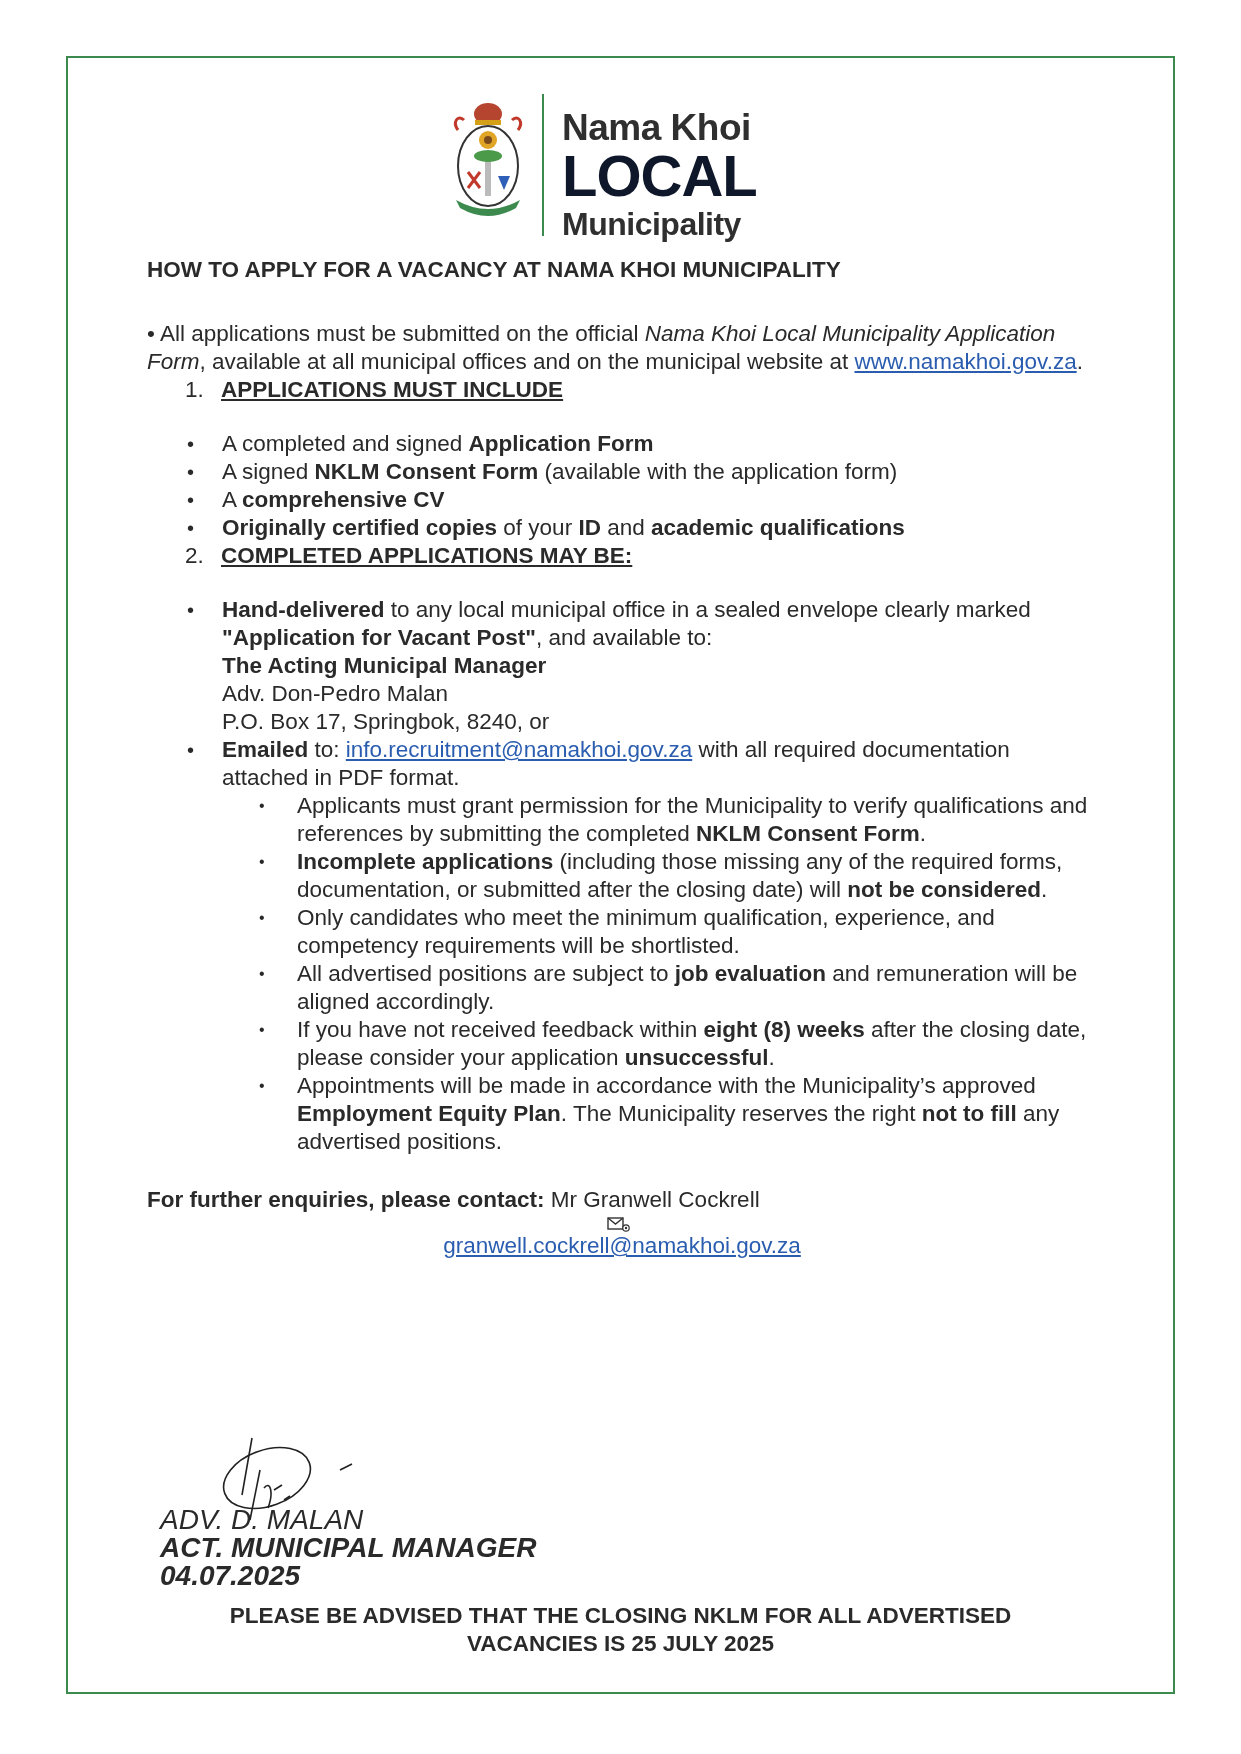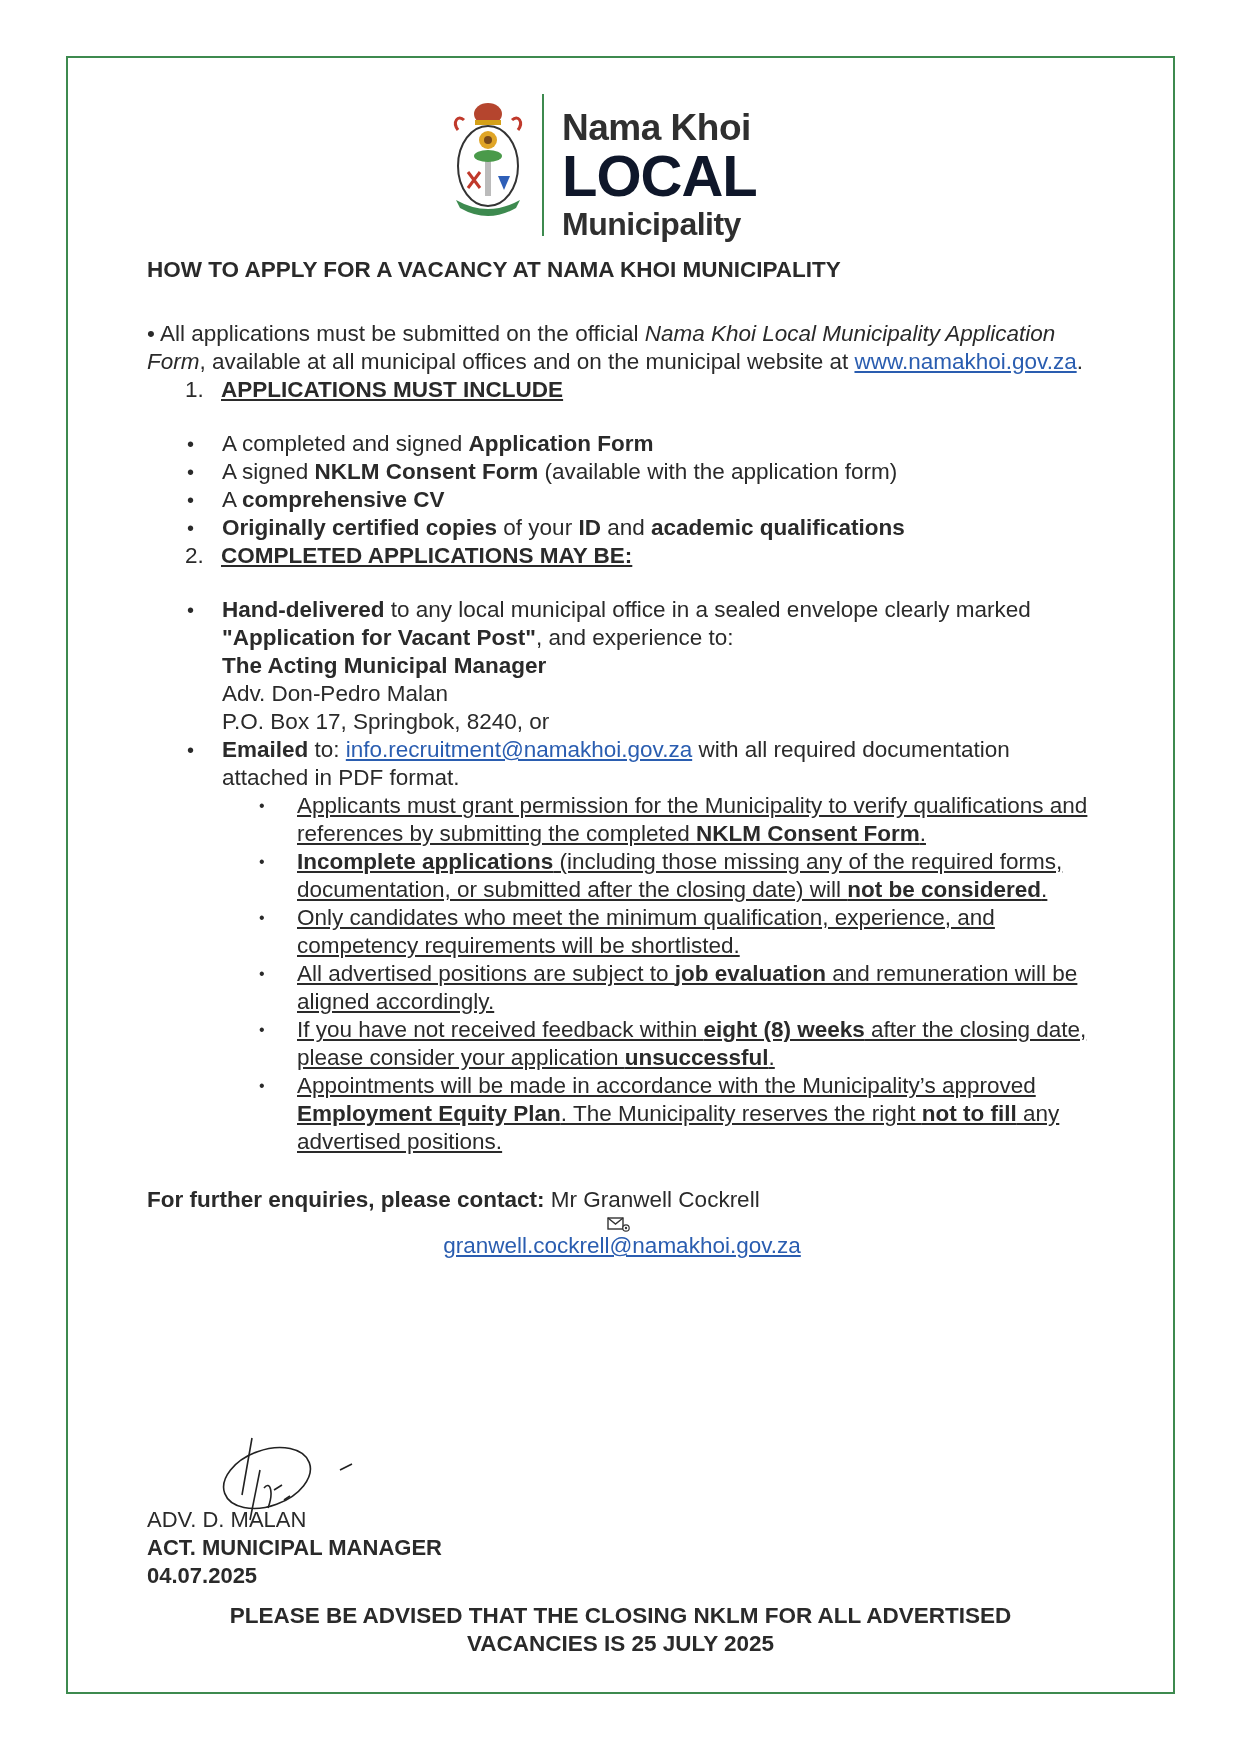--- a/index.html
+++ b/index.html
@@ -23,29 +23,29 @@
   .title { font-weight: bold; font-size: 22.5px; margin: 4px 0 0 0; }
   .intro { margin-top: 36px; }
   .link { color: #2a5db0; text-decoration: underline; }
   .section-head { margin-left: 38px; }
   .section-head .num { display: inline-block; width: 36px; }
   .section-head .label { font-weight: bold; text-decoration: underline; }
   ul.bullets { list-style: none; margin: 26px 0 0 0; padding: 0 0 0 75px; }
   ul.bullets > li { position: relative; }
   ul.bullets > li::before { content: "\2022"; position: absolute; left: -35px; top: 0; font-size: 20px; }
   ul.sub { list-style: none; margin: 0; padding: 0 0 0 75px; }
-  ul.sub > li { position: relative; text-decoration: underline; }
+  ul.sub > li { position: relative; }
   ul.sub > li::before { content: "\2022"; position: absolute; left: -38px; top: 0; font-size: 16px; }
   b { font-weight: bold; }
   i { font-style: italic; }
   .enquiries { margin-top: 30px; }
   .email-line { margin-top: 2px; display: flex; align-items: center; flex-direction: column; }
   .mail-icon { width: 24px; height: 16px; margin-right: 6px; }
   .signature { position: absolute; left: 222px; top: 1430px; width: 180px; height: 110px; }
-  .sign-block { position: absolute; left: 147px; top: 1506px; font-size: 22px; line-height: 28px; }
+  .sign-block { position: absolute; left: 160px; top: 1506px; font-size: 28px; line-height: 28px; font-style: italic; }
   .closing { position: absolute; left: 66px; top: 1602px; width: 1109px; text-align: center; font-weight: bold; font-size: 22.5px; line-height: 28px; }
 </style>
 </head>
 <body>
 
 <div class="frame"></div>
 
 <div class="logo">
   <svg class="crest" viewBox="0 0 80 120">
     <path d="M10 30 C4 22 10 14 16 20" fill="none" stroke="#c0392b" stroke-width="3"></path>
@@ -84,21 +84,21 @@
     <li><span>A signed </span><b>NKLM Consent Form</b><span> (available with the application form)</span></li>
     <li><span>A </span><b>comprehensive CV</b></li>
     <li><b>Originally certified copies</b><span> of your </span><b>ID</b><span> and </span><b>academic qualifications</b></li>
   </ul>
 
   <div class="section-head">
     <span class="num">2.</span><span class="label">COMPLETED APPLICATIONS MAY BE:</span>
   </div>
   <ul class="bullets">
     <li>
-      <b>Hand-delivered</b><span> to any local municipal office in a sealed envelope clearly marked </span><b>"Application for Vacant Post"</b><span>, and experience to:</span><br>
+      <b>Hand-delivered</b><span> to any local municipal office in a sealed envelope clearly marked </span><b>"Application for Vacant Post"</b><span>, and available to:</span><br>
       <b>The Acting Municipal Manager</b><br>
       <span>Adv. Don-Pedro Malan</span><br>
       <span>P.O. Box 17, Springbok, 8240, or</span>
     </li>
     <li>
       <b>Emailed</b><span> to: </span><a class="link">info.recruitment@namakhoi.gov.za</a><span> with all required documentation attached in PDF format.</span>
       <ul class="sub" id="notes-list">
           <li><span>Applicants must grant permission for the Municipality to verify qualifications and references by submitting the completed </span><b>NKLM Consent Form</b><span>.</span></li>
           <li><b>Incomplete applications</b><span> (including those missing any of the required forms, documentation, or submitted after the closing date) will </span><b>not be considered</b><span>.</span></li>
           <li><span>Only candidates who meet the minimum qualification, experience, and competency requirements will be shortlisted.</span></li>

